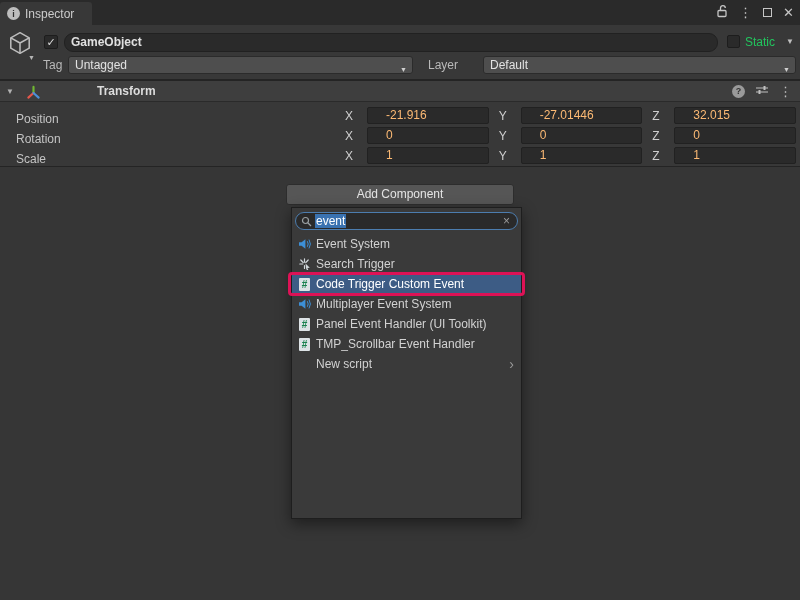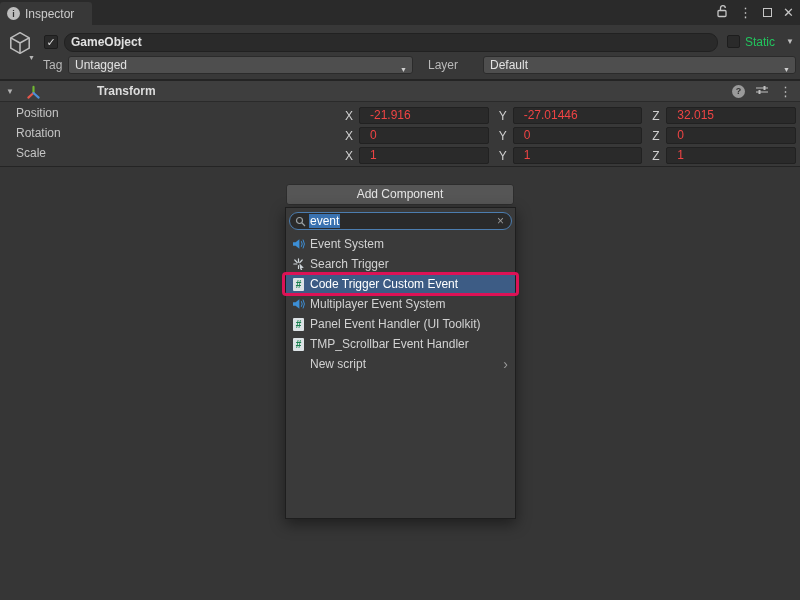--- a/index.html
+++ b/index.html
@@ -67,42 +67,42 @@
   .axes-icon { position:absolute; left:26px; top:4px; }
   .comp-title { position:absolute; left:57px; font-weight:bold; color:#dcdcdc;margin-left:40px; }
   .comp-right { position:absolute; right:8px; display:flex; align-items:center; gap:10px; }
   .help-icon {
     width:13px; height:13px; border-radius:50%; background:#9a9a9a; color:#333333;
     font-weight:bold; font-size:9px; display:inline-flex; align-items:center; justify-content:center;
   }
   .kebab { font-size:13px; color:#c0c0c0; line-height:1; }
 
   .t-rows { position:absolute; left:0; top:103px; width:800px; height:63px; padding-top:3px; background:#383838; }
-  .t-row { position:relative; height:20px; display:flex; align-items:flex-start; }
+  .t-row { position:relative; height:20px; display:flex; align-items:flex-end; }
   .t-row-label { padding-left:16px; color:#c4c4c4; }
   .axis-fields { position:absolute; left:345px; right:4px; top:1px; display:flex; }
   .axis { flex:1; display:flex; align-items:center; margin-right:10px; }
   .axis:last-child { margin-right:0; }
   .axis-letter { width:9px; margin-right:5px; color:#cfcfcf; }
   .num-field {
     flex:1; height:17px; background:#2a2a2a; border:1px solid #212121; border-radius:2px;
-    line-height:15px; padding-left:10px; color:#ef4444;
+    line-height:15px; padding-left:18px; color:#fdba74;margin-left:8px;
   }
 
   .empty-area { position:absolute; left:0; top:166px; width:800px; height:434px; background:#363636; border-top:1px solid #242424; }
 
   
   .add-btn {
     position:absolute; left:286px; top:184px; width:228px; height:21px;
     background:#565656; border:1px solid #2d2d2d; border-radius:3px;
     color:#e4e4e4; font-size:12px; text-align:center; line-height:19px;
     font-family:"Liberation Sans",sans-serif;
   }
   .popup {
-    position:absolute; left:285px; top:207px; width:231px; height:312px;
+    position:absolute; left:291px; top:207px; width:231px; height:312px;
     background:#3a3a3a; border:1px solid #1e1e1e;
     box-shadow:0 5px 14px rgba(0,0,0,0.45);
   }
   .search-box {
     margin:4px 3px 0 3px; height:18px;
     background:#2a2a2a; border:1px solid #4c7daf; border-radius:9px;
     display:flex; align-items:center; padding:0 18px 0 5px; position:relative;
   }
   .search-sel { background:#3a72b0; color:#ffffff; padding:0 1px; line-height:14px; }
   .clear-x { position:absolute; right:7px; top:1px; color:#9a9a9a; font-size:12px; }

